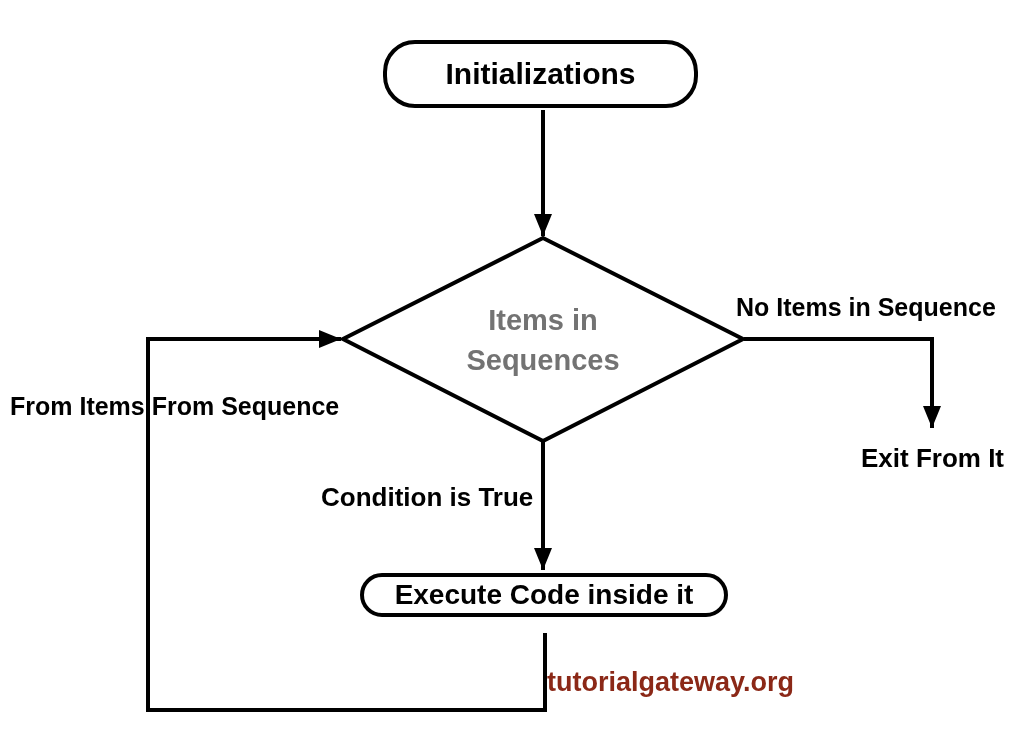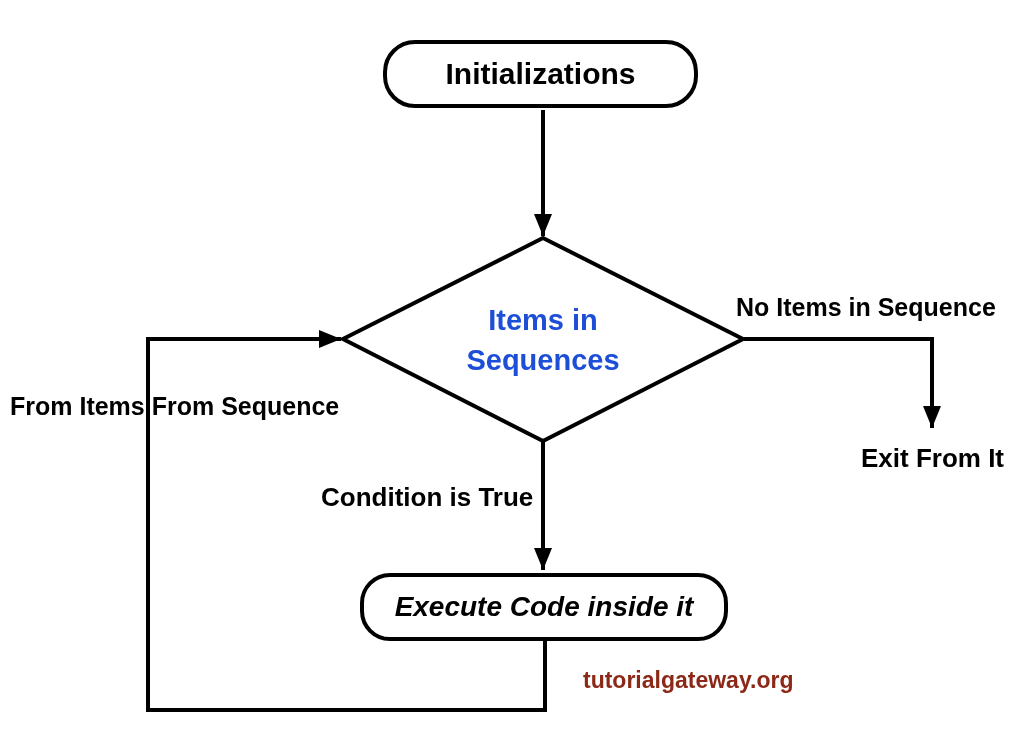--- a/index.html
+++ b/index.html
@@ -34,59 +34,57 @@
     text-align: center;
   }
   .node.start {
     left: 383px; top: 40px;
     width: 315px; height: 68px;
     border-radius: 32px;
     font-size: 30px;
   }
   .node.process {
     left: 360px; top: 573px;
-    width: 368px; height: 68px;
+    width: 368px; height: 44px;
     border-radius: 30px;
     font-size: 28px;
-    font-style: italic;
   }
   .decision-label {
     position: absolute;
     left: 343px; top: 239px;
     width: 400px; height: 202px;
     display: flex;
     align-items: center;
     justify-content: center;
     text-align: center;
     font-weight: bold;
     font-size: 29px;
     line-height: 1.38;
-    color: #1d4ed8;
+    color: #737373;
     white-space: pre-line;
     pointer-events: none;
   }
   .edge-label {
     position: absolute;
     font-weight: bold;
     font-size: 25px;
     color: #000000;
     white-space: nowrap;
   }
   .lbl-no-items  { left: 736px; top: 293px; text-align: right; }
   .lbl-exit      { left: 861px; top: 443px; font-size: 26px; }
   .lbl-condition { left: 321px; top: 482px; font-size: 26px; }
   .lbl-next      { left: 10px;  top: 392px; }
   .watermark {
     position: absolute;
     left: 547px; top: 667px;
     font-weight: bold;
-    font-size: 23px;
+    font-size: 27px;
     color: #8b2817;
     white-space: nowrap;
-    padding-left: 36px;
   }
 </style>
 </head>
 <body>
 
 <div class="canvas">
 
   <svg width="1024" height="733" viewBox="0 0 1024 733">
     <defs>
       <marker id="arrowhead" markerUnits="userSpaceOnUse" markerWidth="24" markerHeight="20" refX="22" refY="9" orient="auto">

